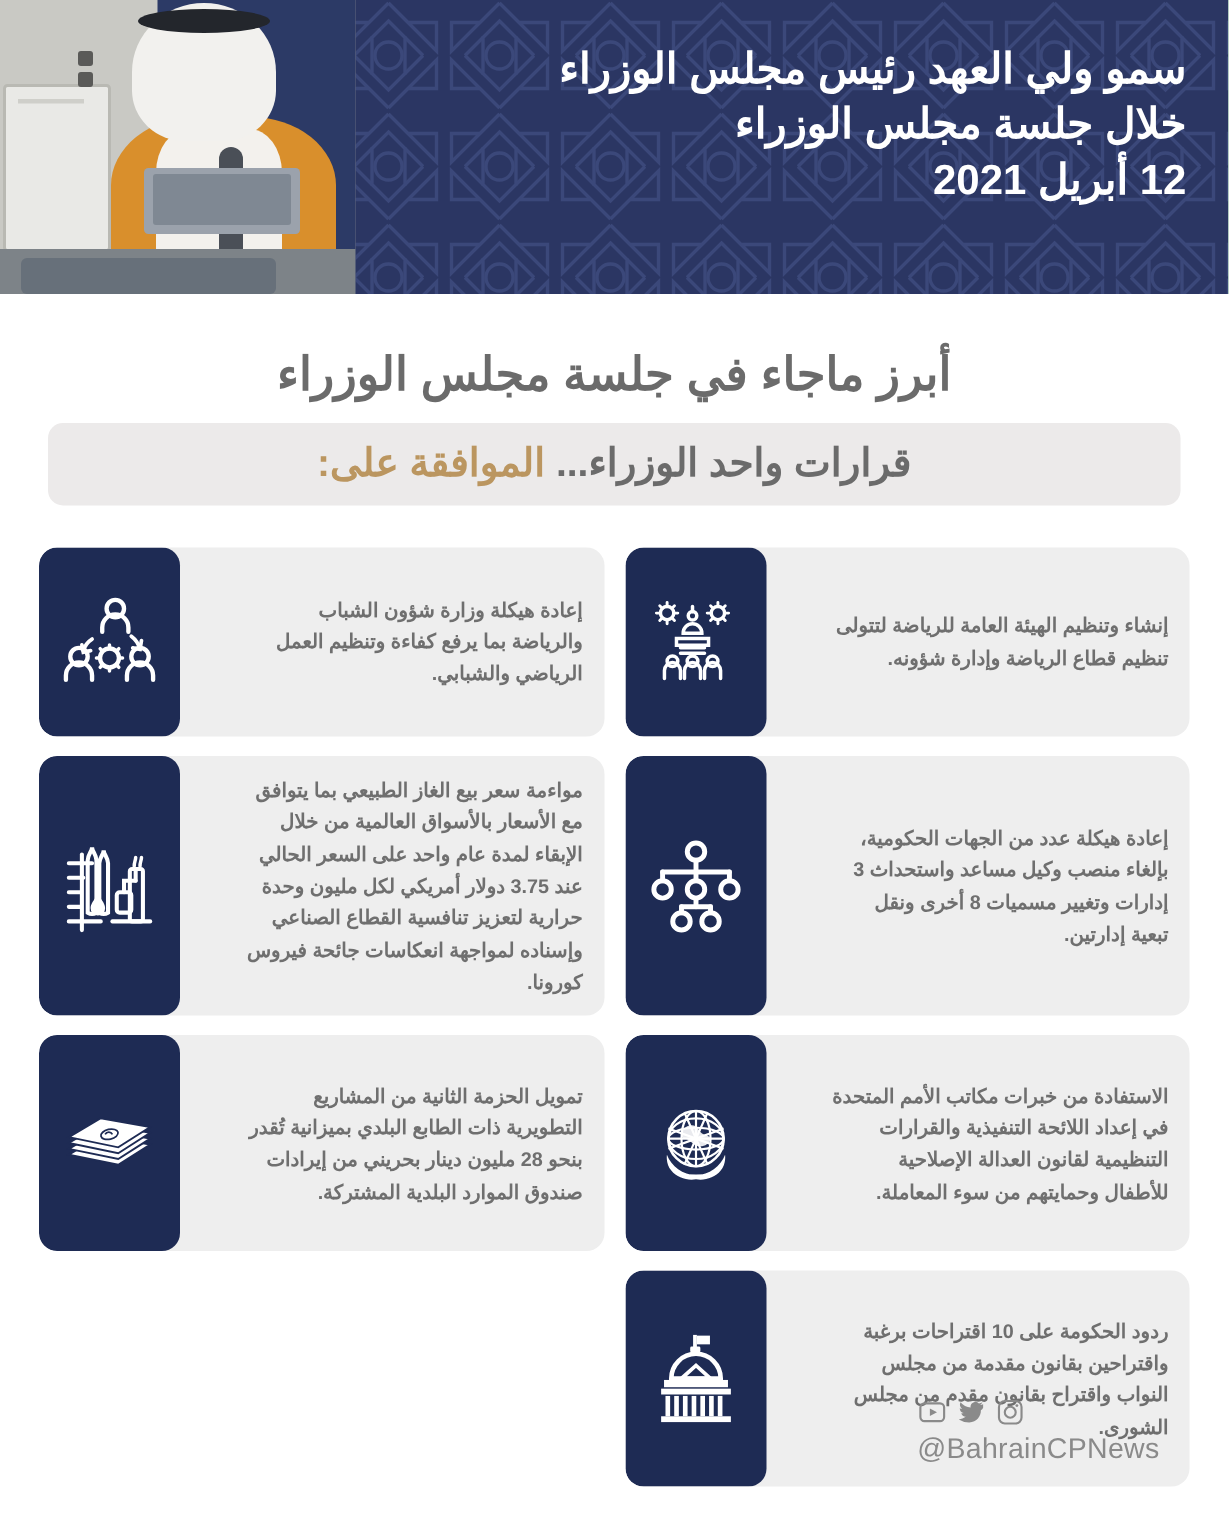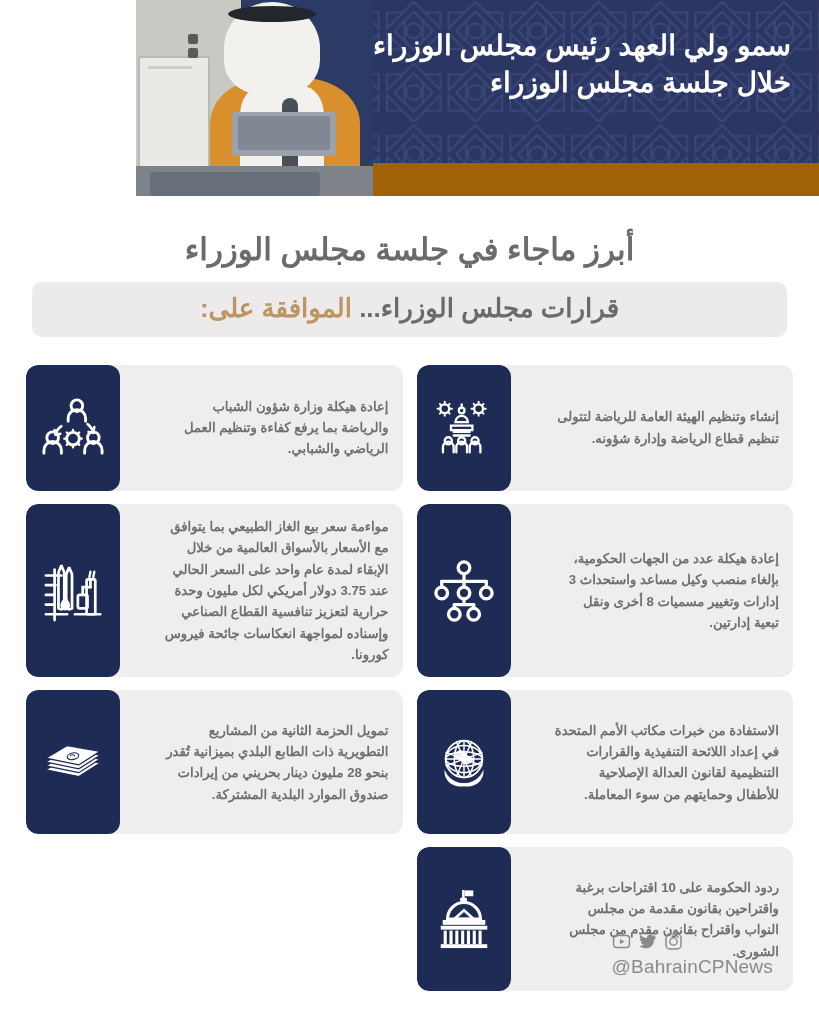--- a/index.html
+++ b/index.html
@@ -6,22 +6,22 @@
   html, body { width:819px; height:1024px; }
   body {
     font-family:"Liberation Sans", sans-serif;
     background:#ffffff;
     overflow:hidden;
   }
 
   
   .header {
     position:relative;
-    width:683px; height:196px;
-    background:#a16207;
+    width:819px; height:196px;
+    background:#15803d;
     overflow:hidden;
   }
   .header-pattern {
     position:absolute; inset:0;
     opacity:1;
   }
   .header-photo {
     position:absolute; left:0; top:0;
     width:237px; height:196px;
     overflow:hidden;
@@ -218,27 +218,28 @@
     <div class="photo-laptop"></div>
     <div class="photo-lapscr"></div>
     <div class="photo-micbase"></div>
     <div class="photo-desk"></div>
     <div class="photo-deskfront"></div>
   </div>
 
   <div class="header-text">
     <div class="line">سمو ولي العهد رئيس مجلس الوزراء</div>
     <div class="line">خلال جلسة مجلس الوزراء</div>
+    <div class="line">12 أبريل 2021</div>
   </div>
 </div>
 
 <div class="main-title">أبرز ماجاء في جلسة مجلس الوزراء</div>
 
 <div class="subtitle-bar">
-  <span>قرارات مجلس الوزراء... </span><span class="gold">الموافقة على:</span>
+  <span>قرارات واحد الوزراء... </span><span class="gold">الموافقة على:</span>
 </div>
 
 <div class="grid">
 
   <div class="card">
     <div class="card-body">
       <div class="card-text">إنشاء وتنظيم الهيئة العامة للرياضة لتتولى تنظيم قطاع الرياضة وإدارة شؤونه.</div>
     </div>
     <div class="card-icon">
       <svg viewBox="0 0 64 64" fill="none" stroke="#ffffff" stroke-width="2.6" stroke-linecap="round">

